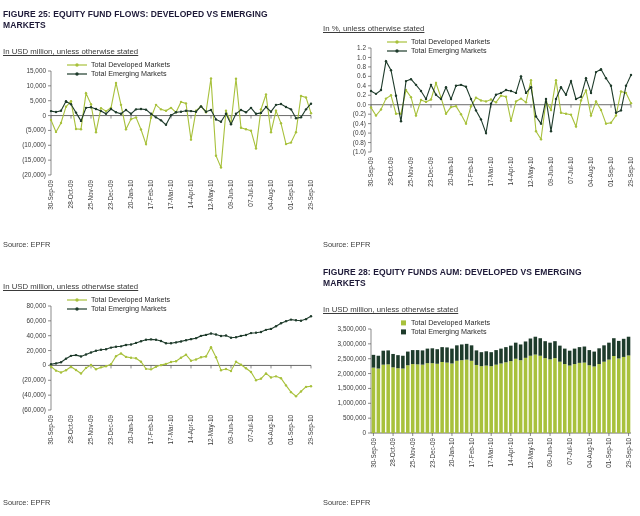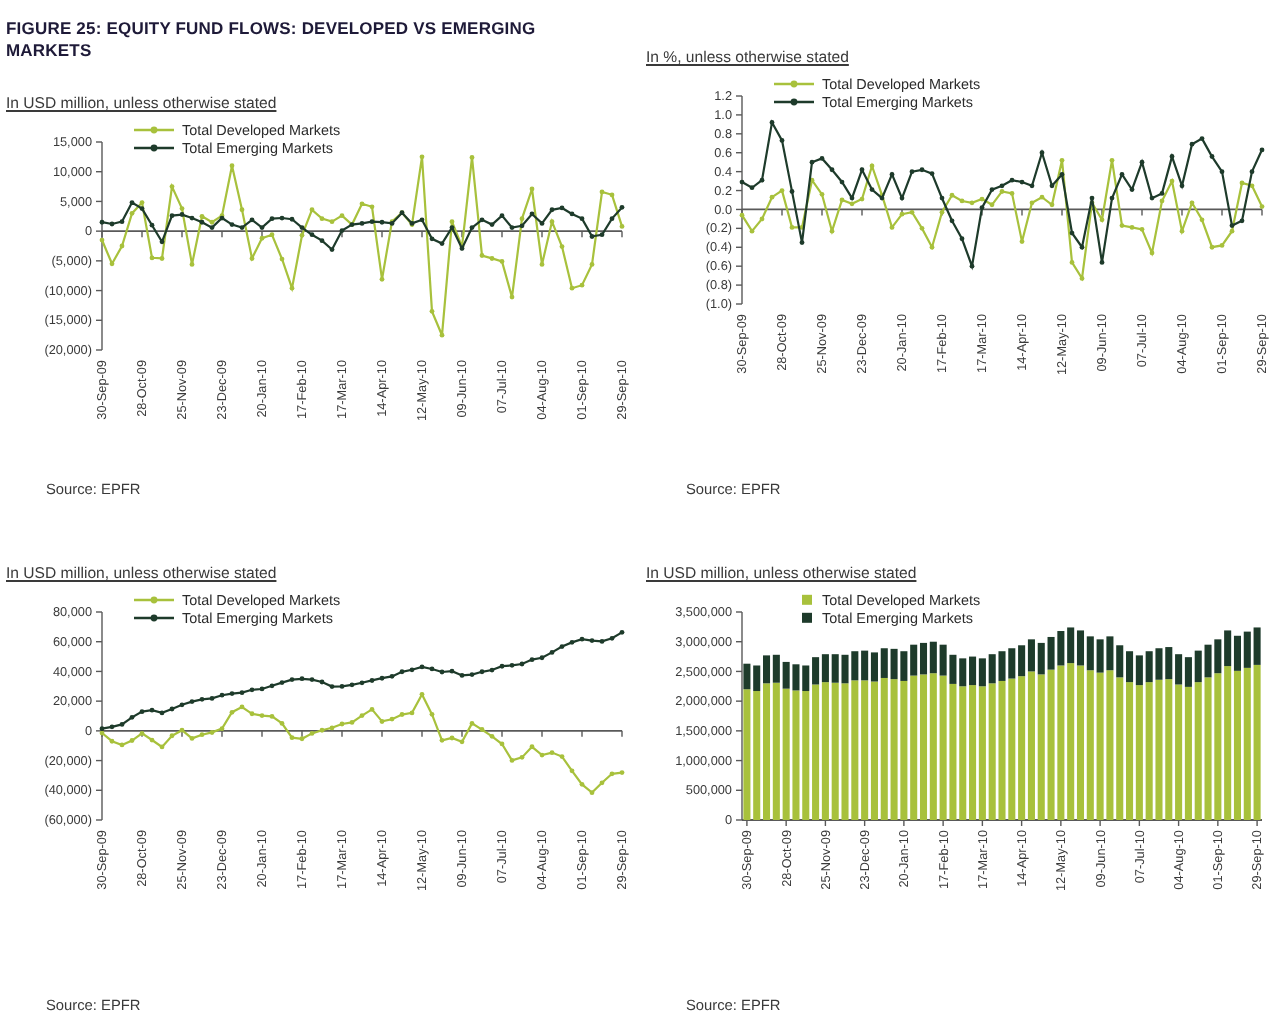--- a/index.html
+++ b/index.html
@@ -2,21 +2,21 @@
 <html><head>
 <meta charset="utf-8">
 <style>
   html,body{margin:0;padding:0;background:#ffffff;}
   body{width:640px;height:516px;font-family:"Liberation Sans",sans-serif;overflow:hidden;}
   .grid{display:grid;grid-template-columns:320px 320px;grid-template-rows:258px 258px;width:640px;height:516px;}
   .panel{position:relative;box-sizing:border-box;padding:9px 6px 0 3px;background:#fff;}
   .ptitle{font-weight:bold;font-size:8.5px;line-height:1.35;color:#1e1a38;max-width:278px;letter-spacing:.1px;}
   .psub{font-size:7.8px;color:#3a3a3a;margin-top:15px;text-decoration:underline;}
   svg.chart{display:block;margin-top:3px;}
-  .psource{font-size:7.4px;color:#3a3a3a;position:absolute;left:3px;bottom:9px;margin-left:20px;}
+  .psource{font-size:7.4px;color:#3a3a3a;position:absolute;left:3px;bottom:9px;}
   .tick{font-size:6.4px;fill:#3a3a3a;font-family:"Liberation Sans",sans-serif;}
   .xlab{font-size:6.4px;fill:#3a3a3a;font-family:"Liberation Sans",sans-serif;}
   .legend-text{font-size:7.2px;fill:#2b2b2b;font-family:"Liberation Sans",sans-serif;}
 </style>
 </head>
 <body>
 
 <div class="grid">
 
   <div class="panel">
@@ -529,20 +529,21 @@
           <text x="24" y="4" dy=".32em" class="legend-text">Total Developed Markets</text>
           <line x1="0" y1="13" x2="20" y2="13" stroke="#1e3b2b" stroke-width="1.2"></line>
           <circle cx="10" cy="13" r="1.7" fill="#1e3b2b"></circle>
           <text x="24" y="13" dy=".32em" class="legend-text">Total Emerging Markets</text>
         </g>
       </svg>
     <div class="psource">Source: EPFR</div>
   </div>
 
   <div class="panel">
+    <div class="ptitle">FIGURE 28: EQUITY FUNDS AUM: DEVELOPED VS EMERGING MARKETS</div>
     <div class="psub">In USD million, unless otherwise stated</div>
     <svg class="chart" width="314" height="162" viewBox="0 0 314 162">
         <line x1="48" y1="12" x2="48" y2="116" stroke="#595959" stroke-width="0.7"></line>
         <line x1="45" y1="12" x2="48" y2="12" stroke="#595959" stroke-width="0.7"></line>
         <text x="43" y="12" dy=".32em" text-anchor="end" class="tick">3,500,000</text>
         <line x1="45" y1="26.85714285714286" x2="48" y2="26.85714285714286" stroke="#595959" stroke-width="0.7"></line>
         <text x="43" y="26.85714285714286" dy=".32em" text-anchor="end" class="tick">3,000,000</text>
         <line x1="45" y1="41.71428571428571" x2="48" y2="41.71428571428571" stroke="#595959" stroke-width="0.7"></line>
         <text x="43" y="41.71428571428571" dy=".32em" text-anchor="end" class="tick">2,500,000</text>
         <line x1="45" y1="56.57142857142858" x2="48" y2="56.57142857142858" stroke="#595959" stroke-width="0.7"></line>

